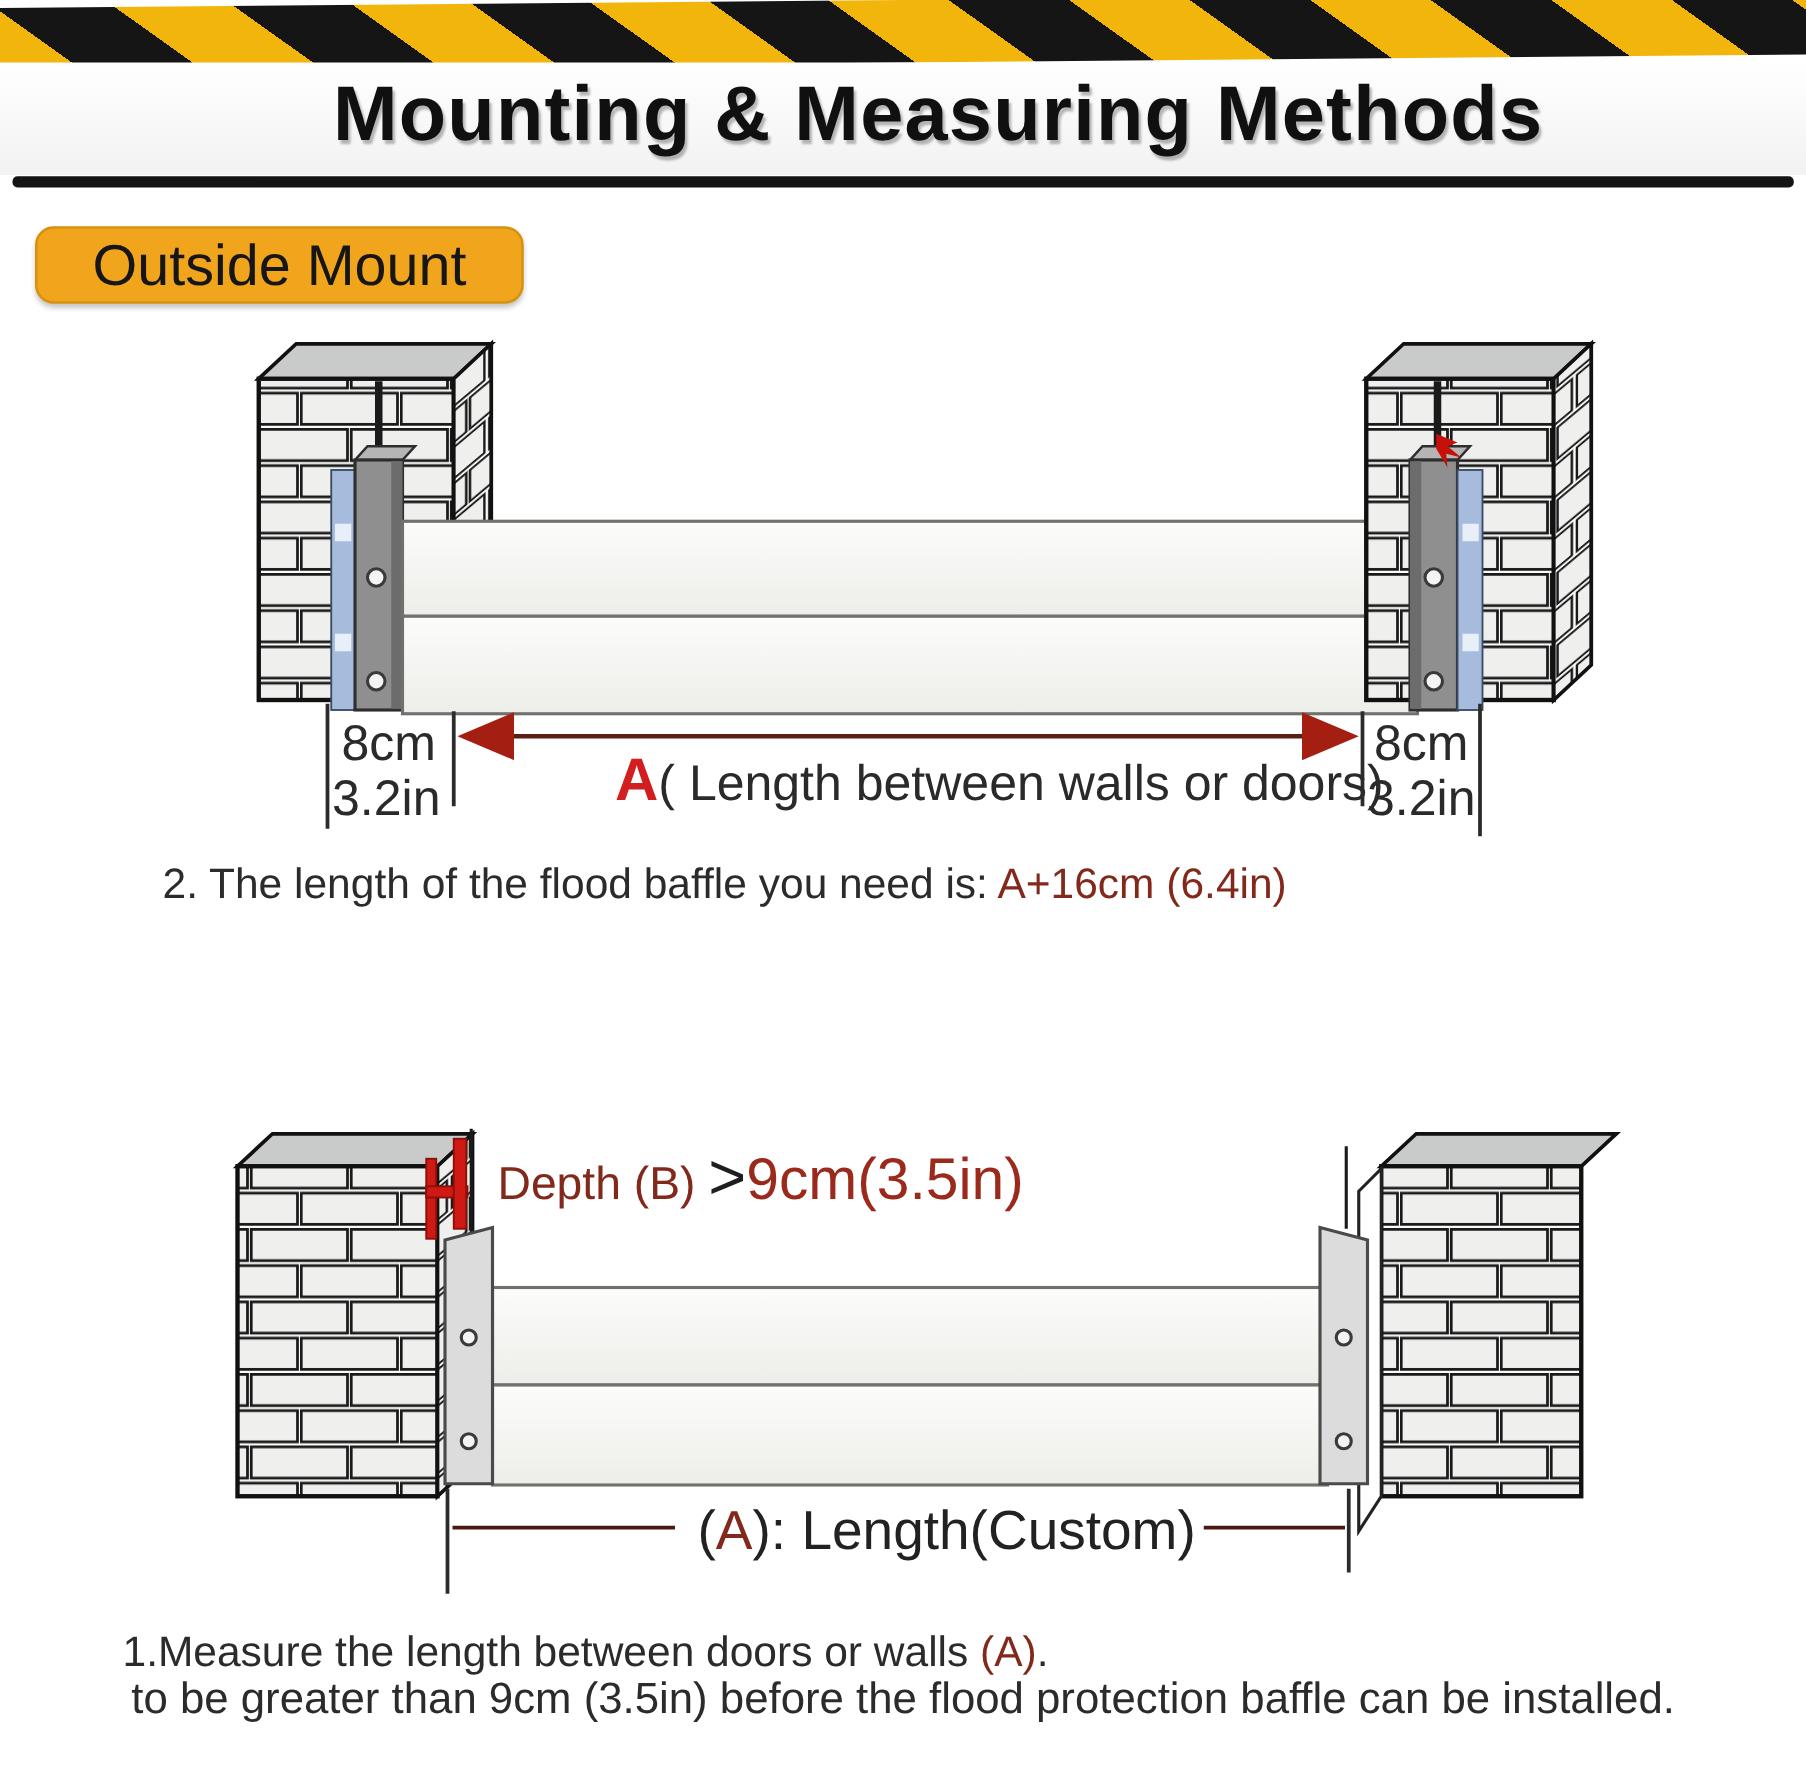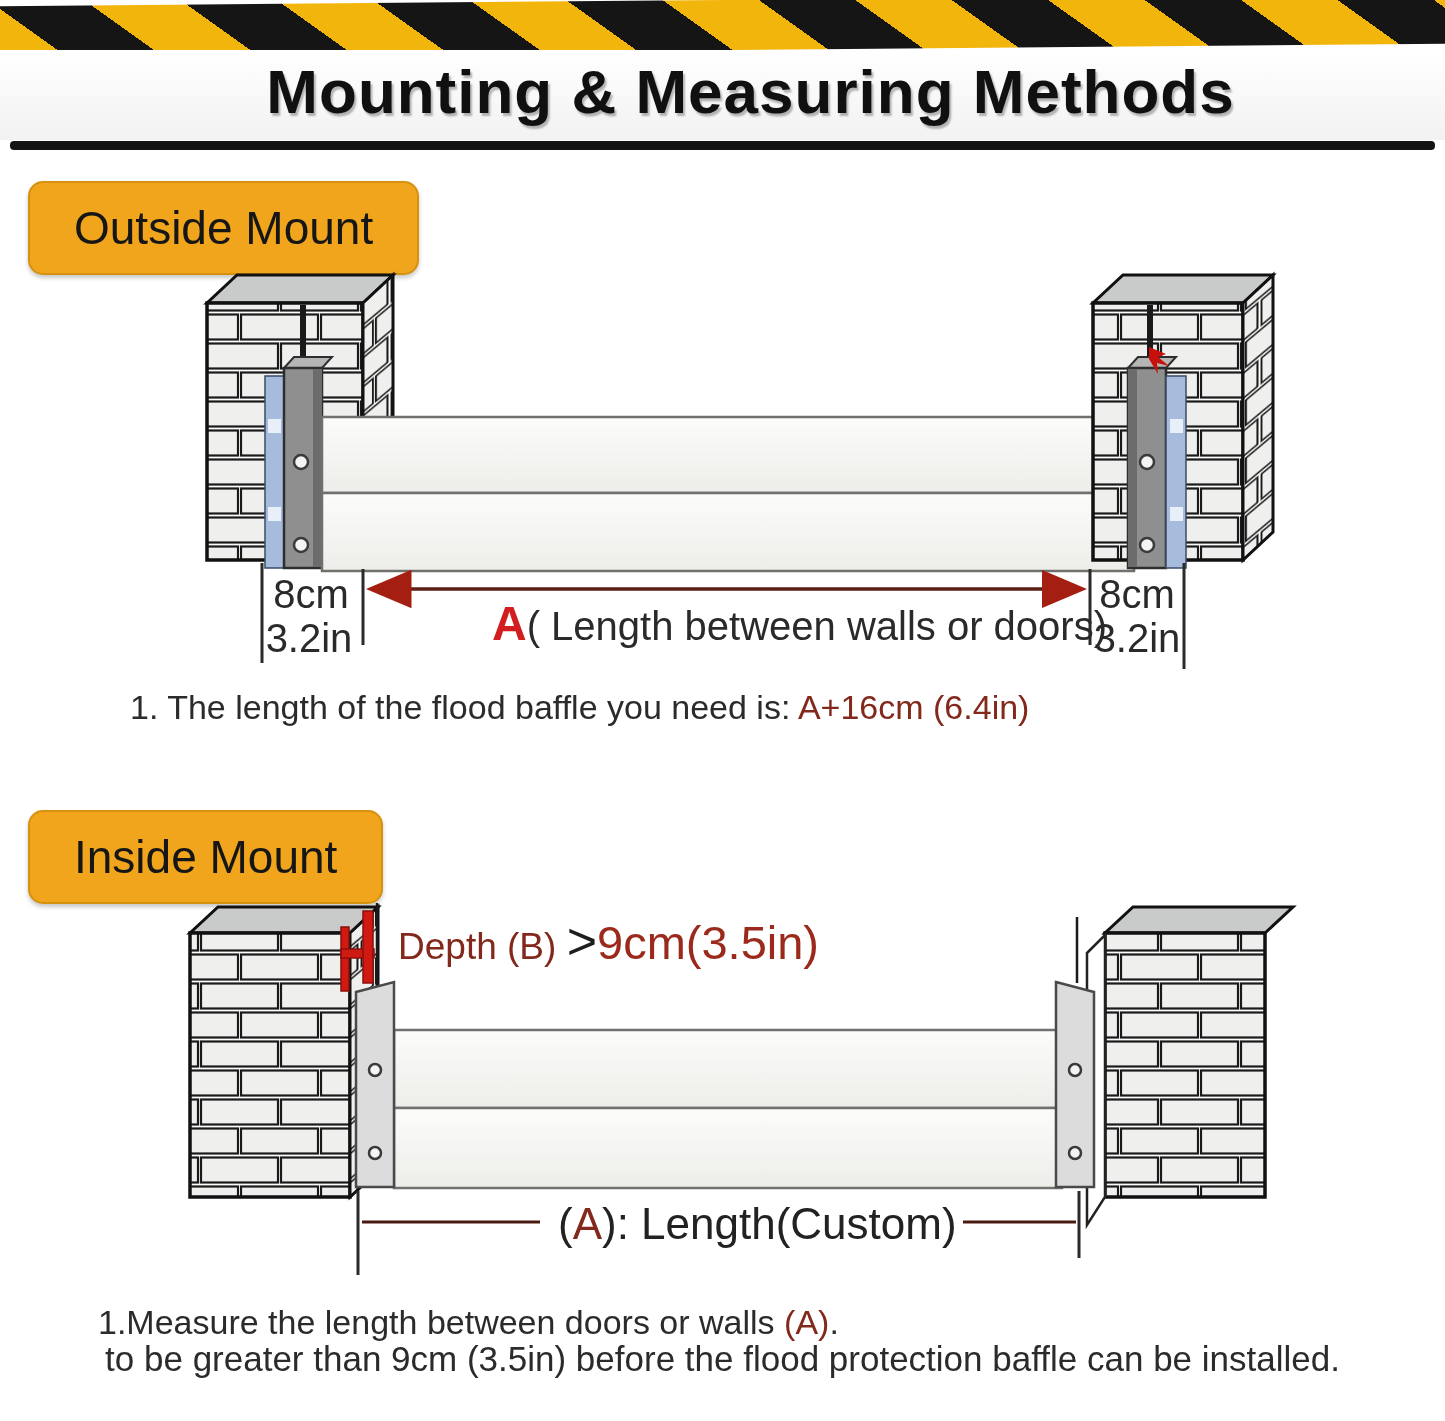--- a/index.html
+++ b/index.html
@@ -17,21 +17,21 @@
     transform:rotate(-0.5deg);}
   .titleband{position:absolute;top:50px;left:0;width:100%;height:90px;
     background:linear-gradient(180deg,#ffffff, #f2f2f2);}
   .title{position:absolute;top:56px;left:0;width:100%;text-align:center;margin:0;
     font-size:62px;font-weight:700;color:#101010;letter-spacing:1px;
     text-shadow:2px 3px 2px rgba(0,0,0,.28);padding-left:28px;}
   .blackbar{position:absolute;top:141px;left:10px;right:10px;height:9px;background:#141414;border-radius:4px;}
 
   
   .badge{position:absolute;left:28px;background:var(--badge);color:#161616;
-    font-size:46px;padding:18px 44px;border-radius:15px;border:2px solid #d6920e;
+    font-size:46px;padding:2px 44px;border-radius:15px;border:2px solid #d6920e;
     box-shadow:0 3px 4px rgba(0,0,0,.22);} 
   .badge1{top:181px;} .badge2{top:810px;}
 
   
   .diag{position:absolute;left:0;width:1445px;}
 
   .topface{fill:#C9CBCA;stroke:#111;stroke-width:3;}
   .brickface{fill:url(#brick);stroke:#111;stroke-width:3.5;}
   .brickface2{fill:url(#brick2);stroke:#111;stroke-width:3.5;}
   .sideface{fill:url(#brickside);stroke:#111;stroke-width:3;}
@@ -163,26 +163,23 @@
       <line class="dimline" x1="373" y1="334" x2="1080" y2="334" marker-start="url(#ah)" marker-end="url(#ah)"></line>
       <text class="dimtxt mid" x="311" y="353">8cm</text>
       <text class="dimtxt mid" x="309" y="397">3.2in</text>
       <text class="dimtxt mid" x="1137" y="353">8cm</text>
       <text class="dimtxt mid" x="1137" y="397">3.2in</text>
       <text x="492" y="385"><tspan class="abold">A</tspan><tspan class="dimtxt">( Length between walls or doors)</tspan></text>
     </g>
   </svg>
 
   <div class="steps steps1">
-    <div class="step"><span>1. The length of the flood baffle you need is: </span><span class="maroon">A+16cm (6.4in)</span><span></span></div>
+    <div class="step"><span>2. The length of the flood baffle you need is: </span><span class="maroon">A+16cm (6.4in)</span><span></span></div>
   </div>
 
-  <div class="badge badge2">
-    <span>Inside Mount</span>
-  </div>
 
   <svg class="diag" style="top:895px;height:390px" viewBox="0 0 1445 390">
     <defs>
       <pattern id="brick2" width="80" height="58" patternUnits="userSpaceOnUse">
         <rect width="80" height="58" fill="#FBFBFA"></rect>
         <g fill="#EFEFEE" stroke="#1A1A1A" stroke-width="2.2">
           <rect x="1" y="1.5" width="77" height="25"></rect>
           <rect x="-39" y="30.5" width="77" height="25"></rect>
           <rect x="41" y="30.5" width="77" height="25"></rect>
         </g>

